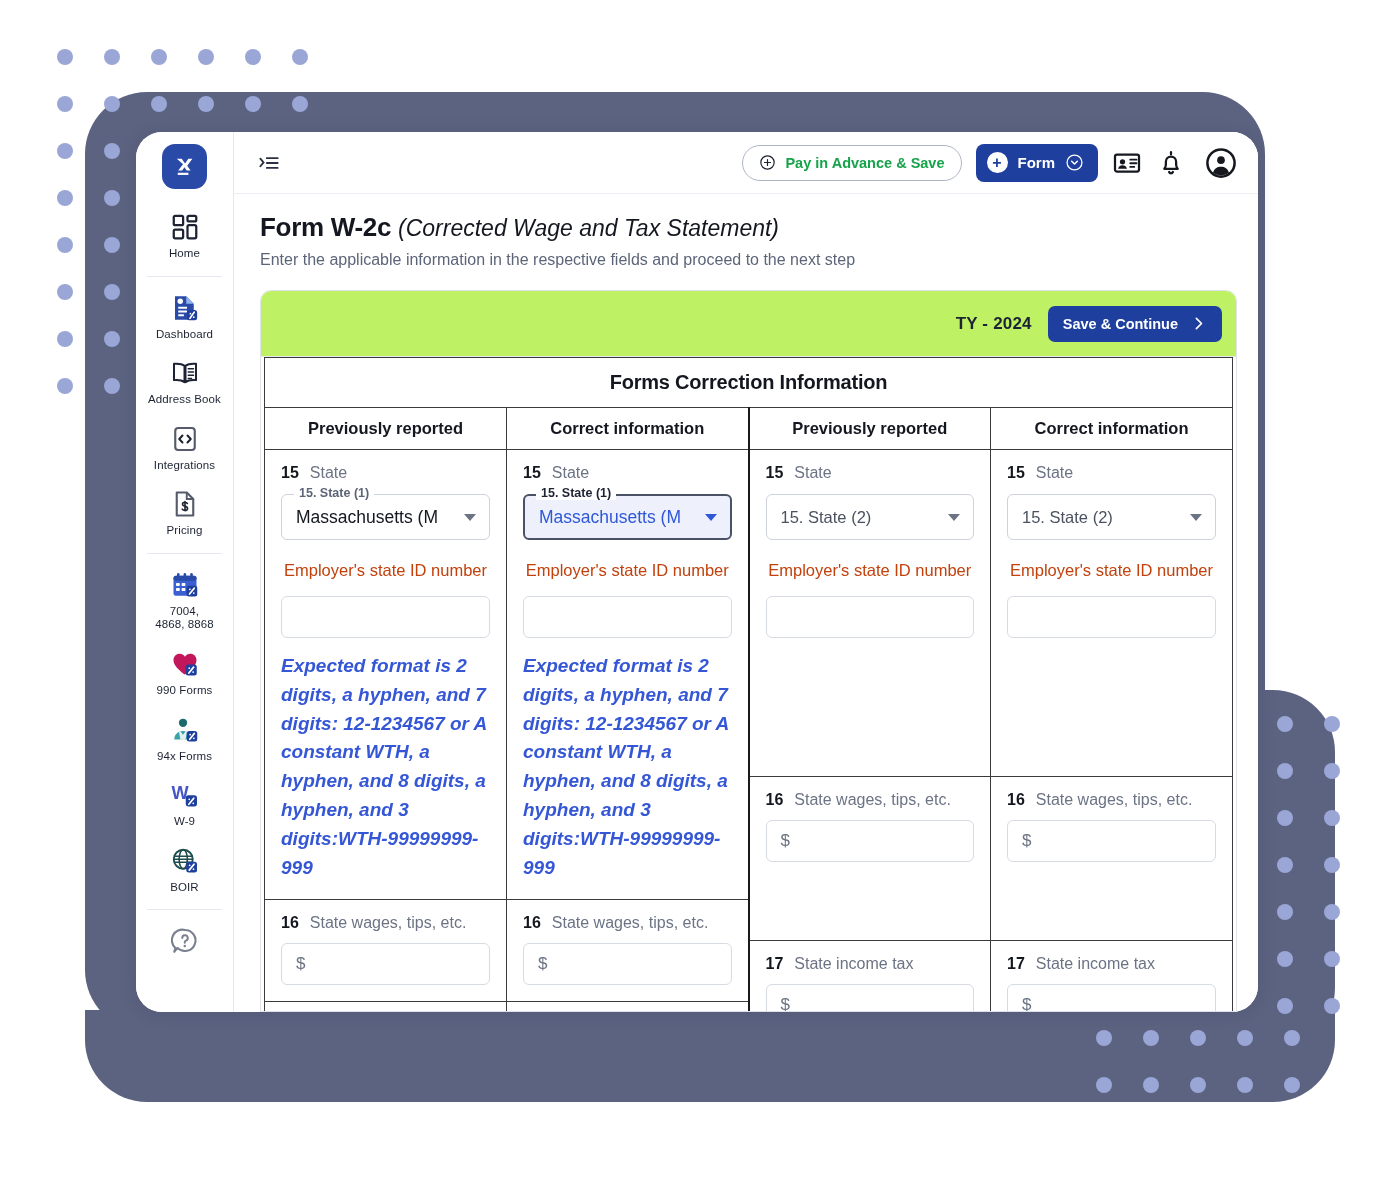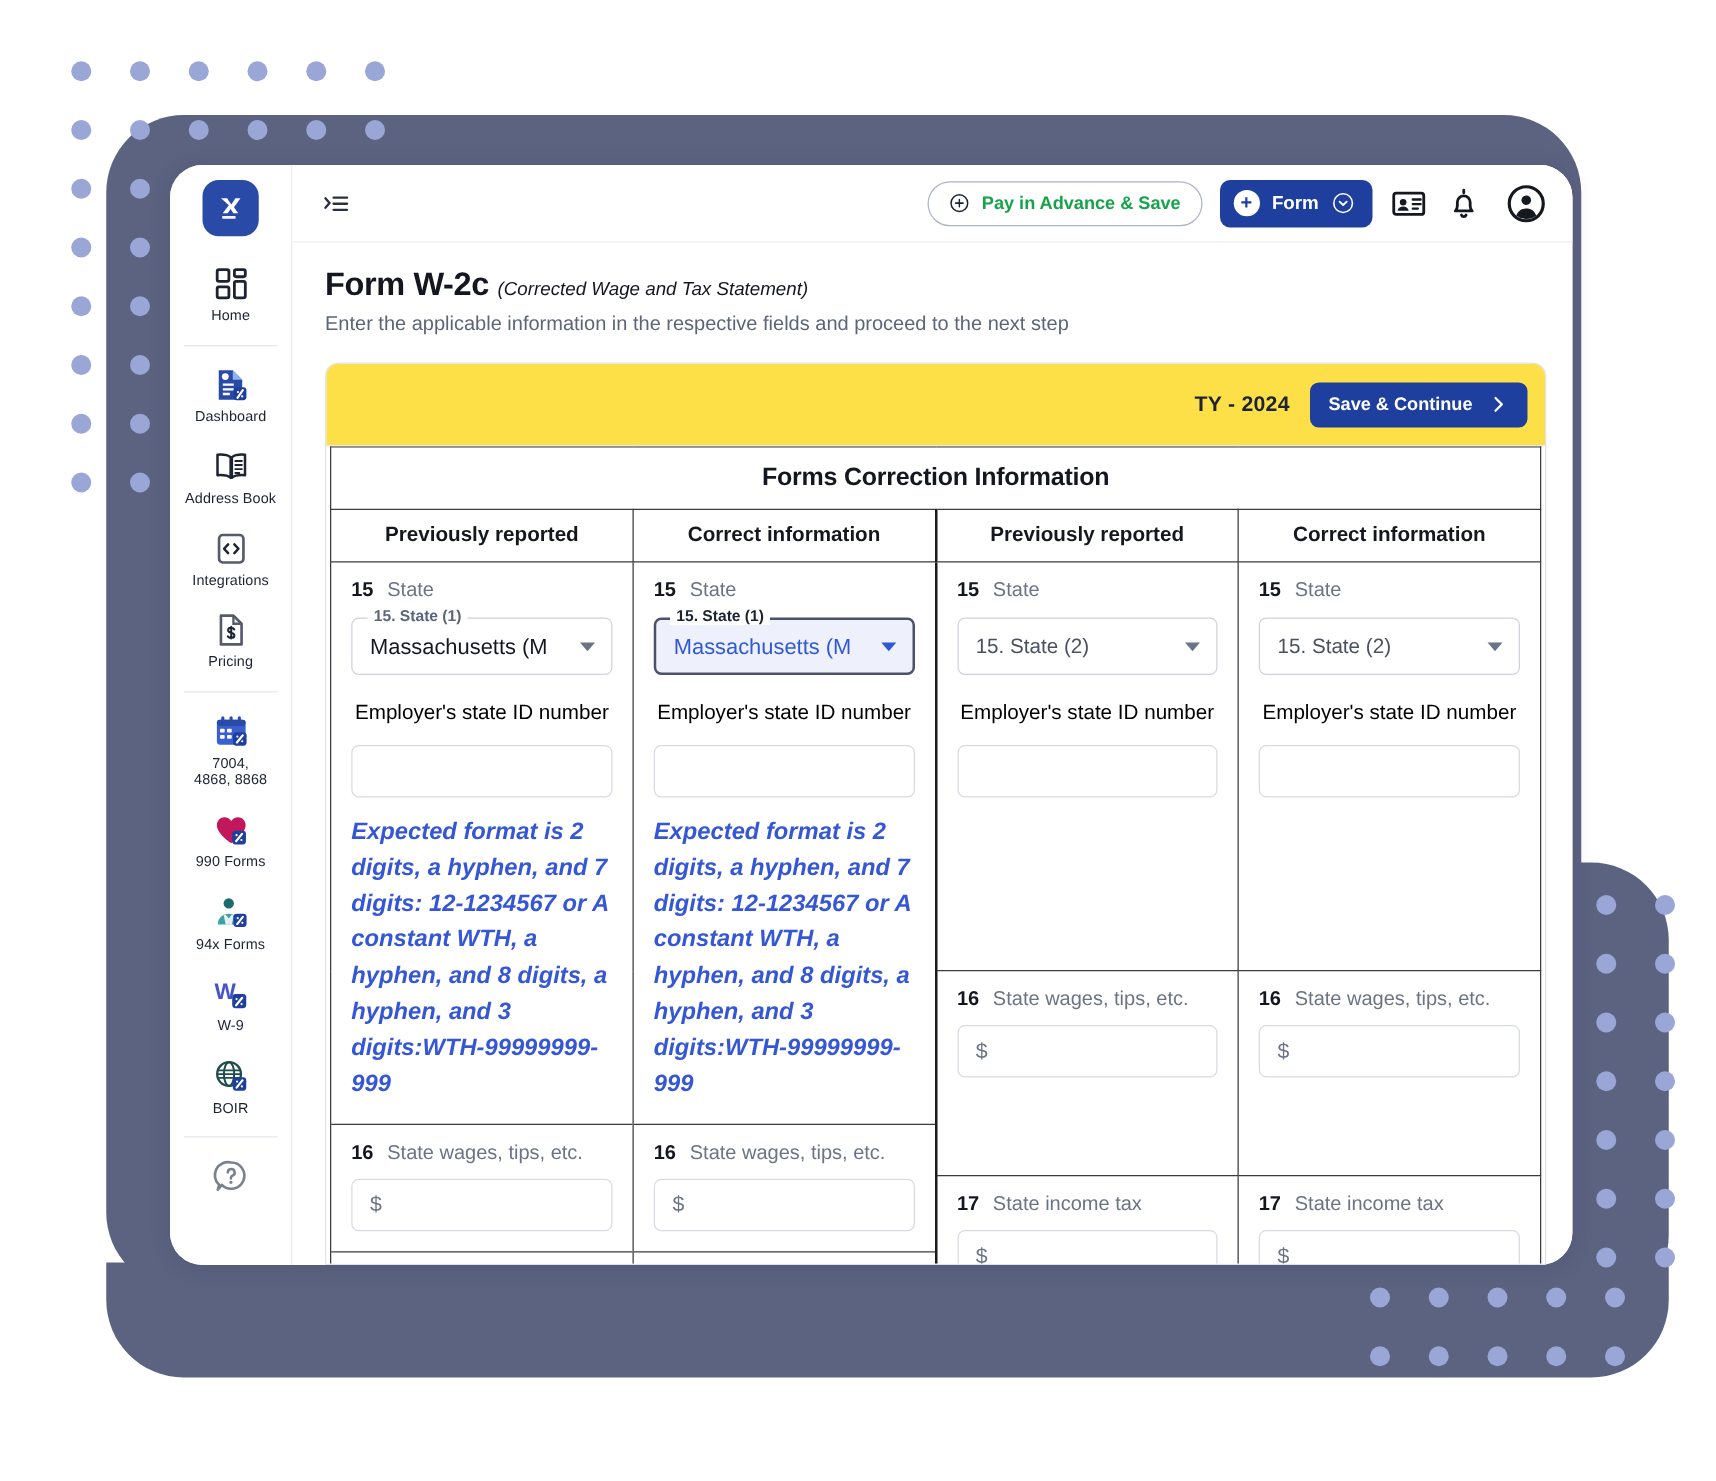--- a/index.html
+++ b/index.html
@@ -107,37 +107,37 @@
 
   .icon-btn { width:30px; height:30px; color:#15181f; cursor:pointer; flex:0 0 auto; }
   .icon-btn svg { width:100%; height:100%; }
   .icon-btn.avatar { width:34px; height:34px; margin-left:4px; }
 
   .page-head { padding: 18px 0 0 26px; }
   .page-title {
     font-size: 26px; font-weight: 800; color:#14171f; letter-spacing:-.3px;
   }
   .page-title .sub-it {
-    font-size: 15px; font-style: italic; font-weight: 400; color:#14171f; letter-spacing:0;text-align:center;
+    font-size: 23px; font-style: italic; font-weight: 400; color:#14171f; letter-spacing:0;text-align:center;
   }
   .page-sub { margin-top: 8px; font-size: 16px; color:#5c6578; }
 
   
   .card {
     margin: 21px 21px 0 26px;
     border: 1px solid #dfe2ea;
     border-radius: 11px 11px 0 0;
     background:#fff;
     flex:1 1 auto; min-height:0;
     display:flex; flex-direction:column;
     overflow:hidden;
   }
   .card-head {
     height: 66px; flex:0 0 66px;
-    background:#fde047;
+    background:#bef264;
     border-bottom:1px solid #e4e7ee;
     display:flex; align-items:center; justify-content:flex-end;
     gap: 16px; padding: 0 14px 0 0;
   }
   .ty { font-size: 17px; font-weight: 700; color:#1d2333; letter-spacing:.2px; }
   .btn-save {
     display:flex; align-items:center; gap:12px;
     height: 36px; padding: 0 15px;
     background:#1f3f9e; color:#fff; border-radius:7px;
     font-size: 14.5px; font-weight: 700; cursor:pointer;
@@ -182,21 +182,21 @@
   .select .val { overflow:hidden; white-space:nowrap; }
   .select .dcaret { width:0;height:0;border-left:6px solid transparent;border-right:6px solid transparent;border-top:7px solid #6b7384;flex:0 0 auto;margin-left:8px;}
   .select.focused {
     border: 2px solid #4b5266; background:#eef1fb; color:#2f58d8;
   }
   .select.focused .dcaret { border-top-color:#2f58d8; }
   .select.placeholder { color:#4a5160; font-size:16.5px; }
 
   .sublabel {
     margin-top: 18px; text-align:center;
-    font-size: 16.5px; color:#000000; line-height:1.5;
+    font-size: 16.5px; color:#c2410c; line-height:1.5;
   }
   .textbox {
     margin-top: 13px;
     height: 42px; border:1px solid #d7dbe4; border-radius:6px; background:#fff;
     display:flex; align-items:center; padding: 0 14px;
     font-size: 17px; color:#6b7384; cursor:text;
   }
   .hint {
     margin-top: 14px;
     font-size: 19px; font-style: italic; font-weight:600;

